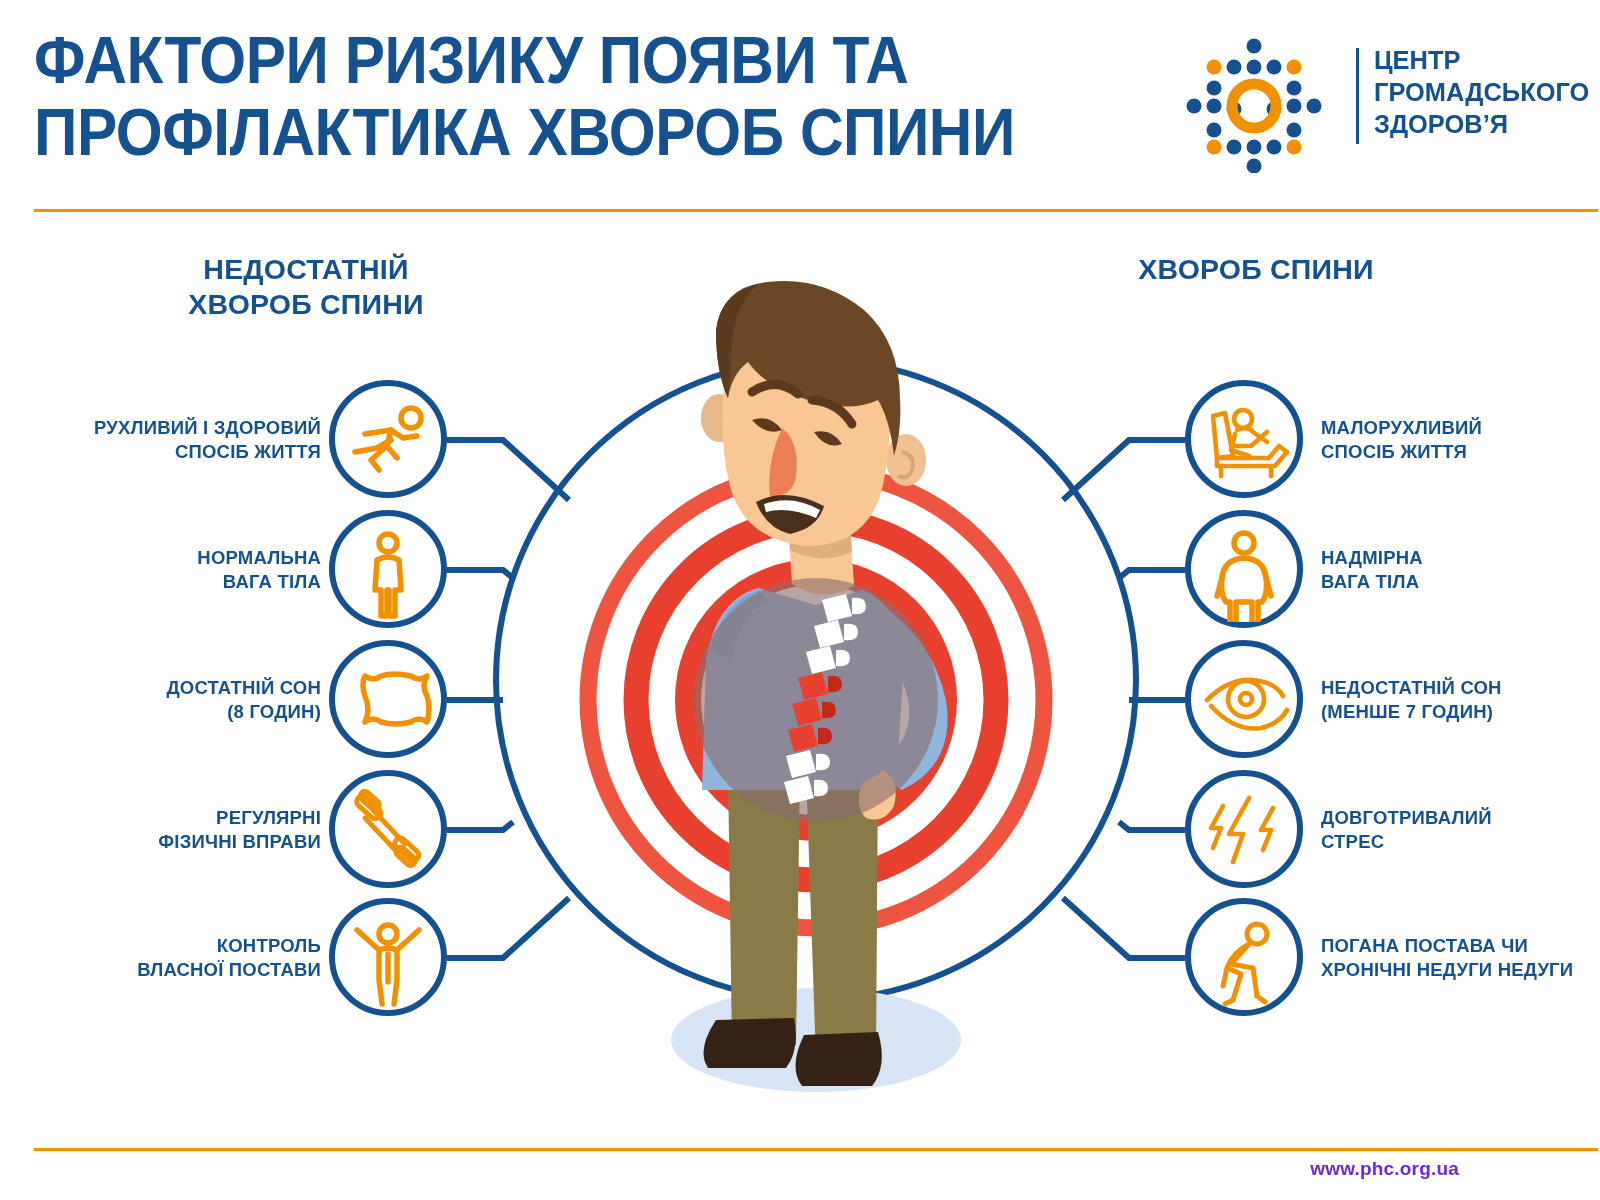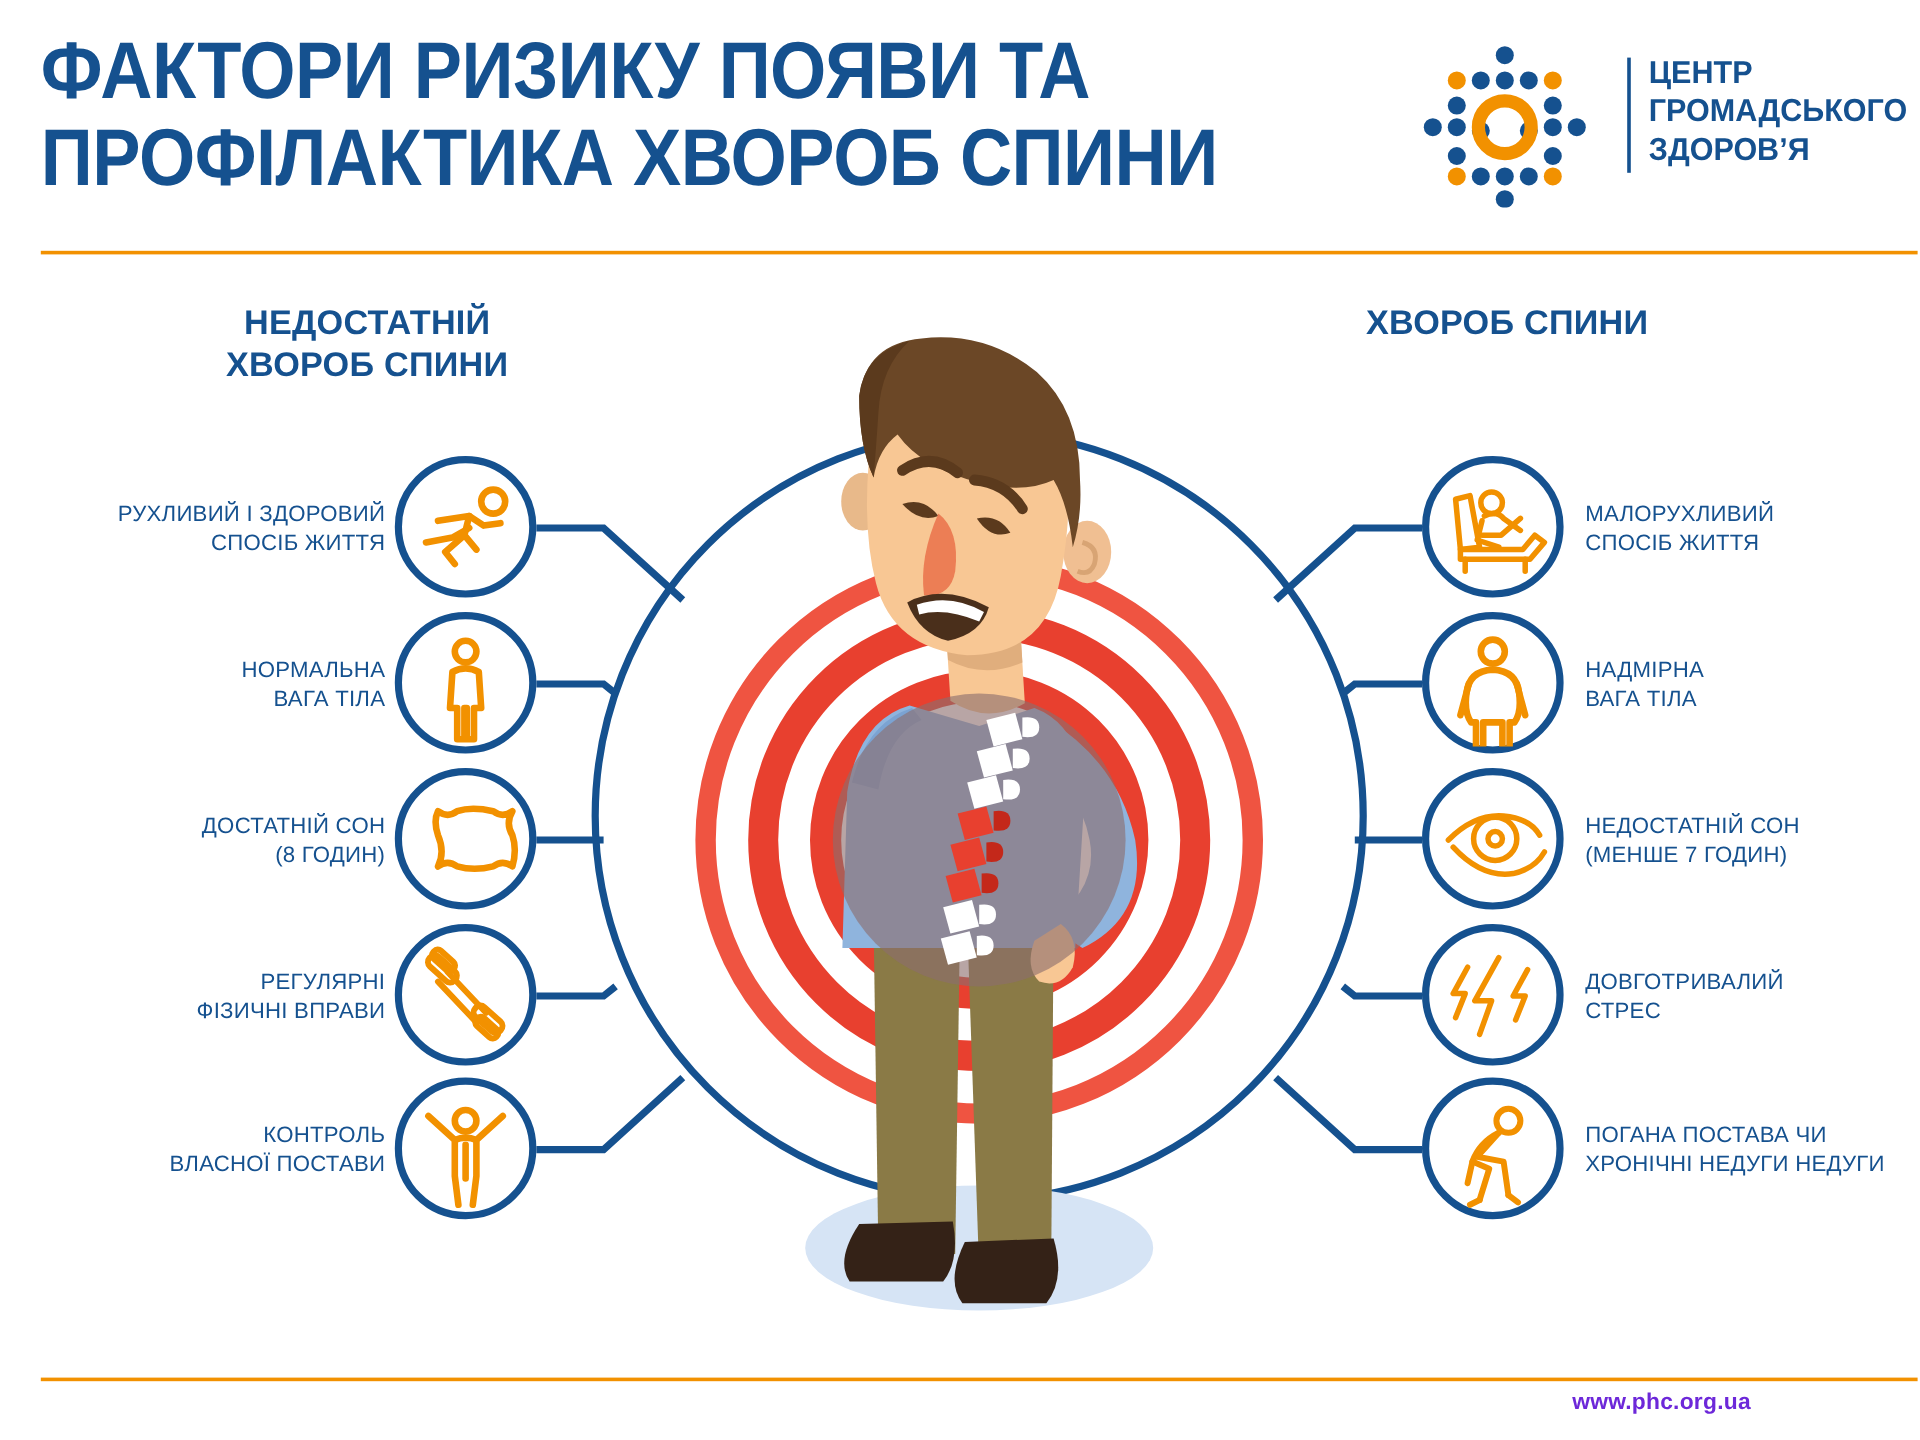--- a/index.html
+++ b/index.html
@@ -58,21 +58,21 @@
 
   
   .item{position:absolute;height:120px;}
   .item .bubble{
     position:absolute;top:0;width:118px;height:118px;border-radius:50%;
     border:6px solid #15518f;background:#ffffff;box-sizing:border-box;
   }
   .item .bubble svg{position:absolute;left:0;top:0;width:106px;height:106px;}
   .item .label{
     position:absolute;top:50%;transform:translateY(-50%);
-    color:#15518f;font-weight:normal;font-size:18.5px;line-height:24px;
+    color:#15518f;font-weight:bold;font-size:18.5px;line-height:24px;
     letter-spacing:0.2px;width:260px;
   }
   .item.left .label{left:-268px;text-align:right;}
   .item.right .label{left:136px;text-align:left;}
 
   
   #connectors, #hero{position:absolute;left:0;top:0;width:1600px;height:1200px;}
   #connectors{pointer-events:none;}
 </style>
 </head>

